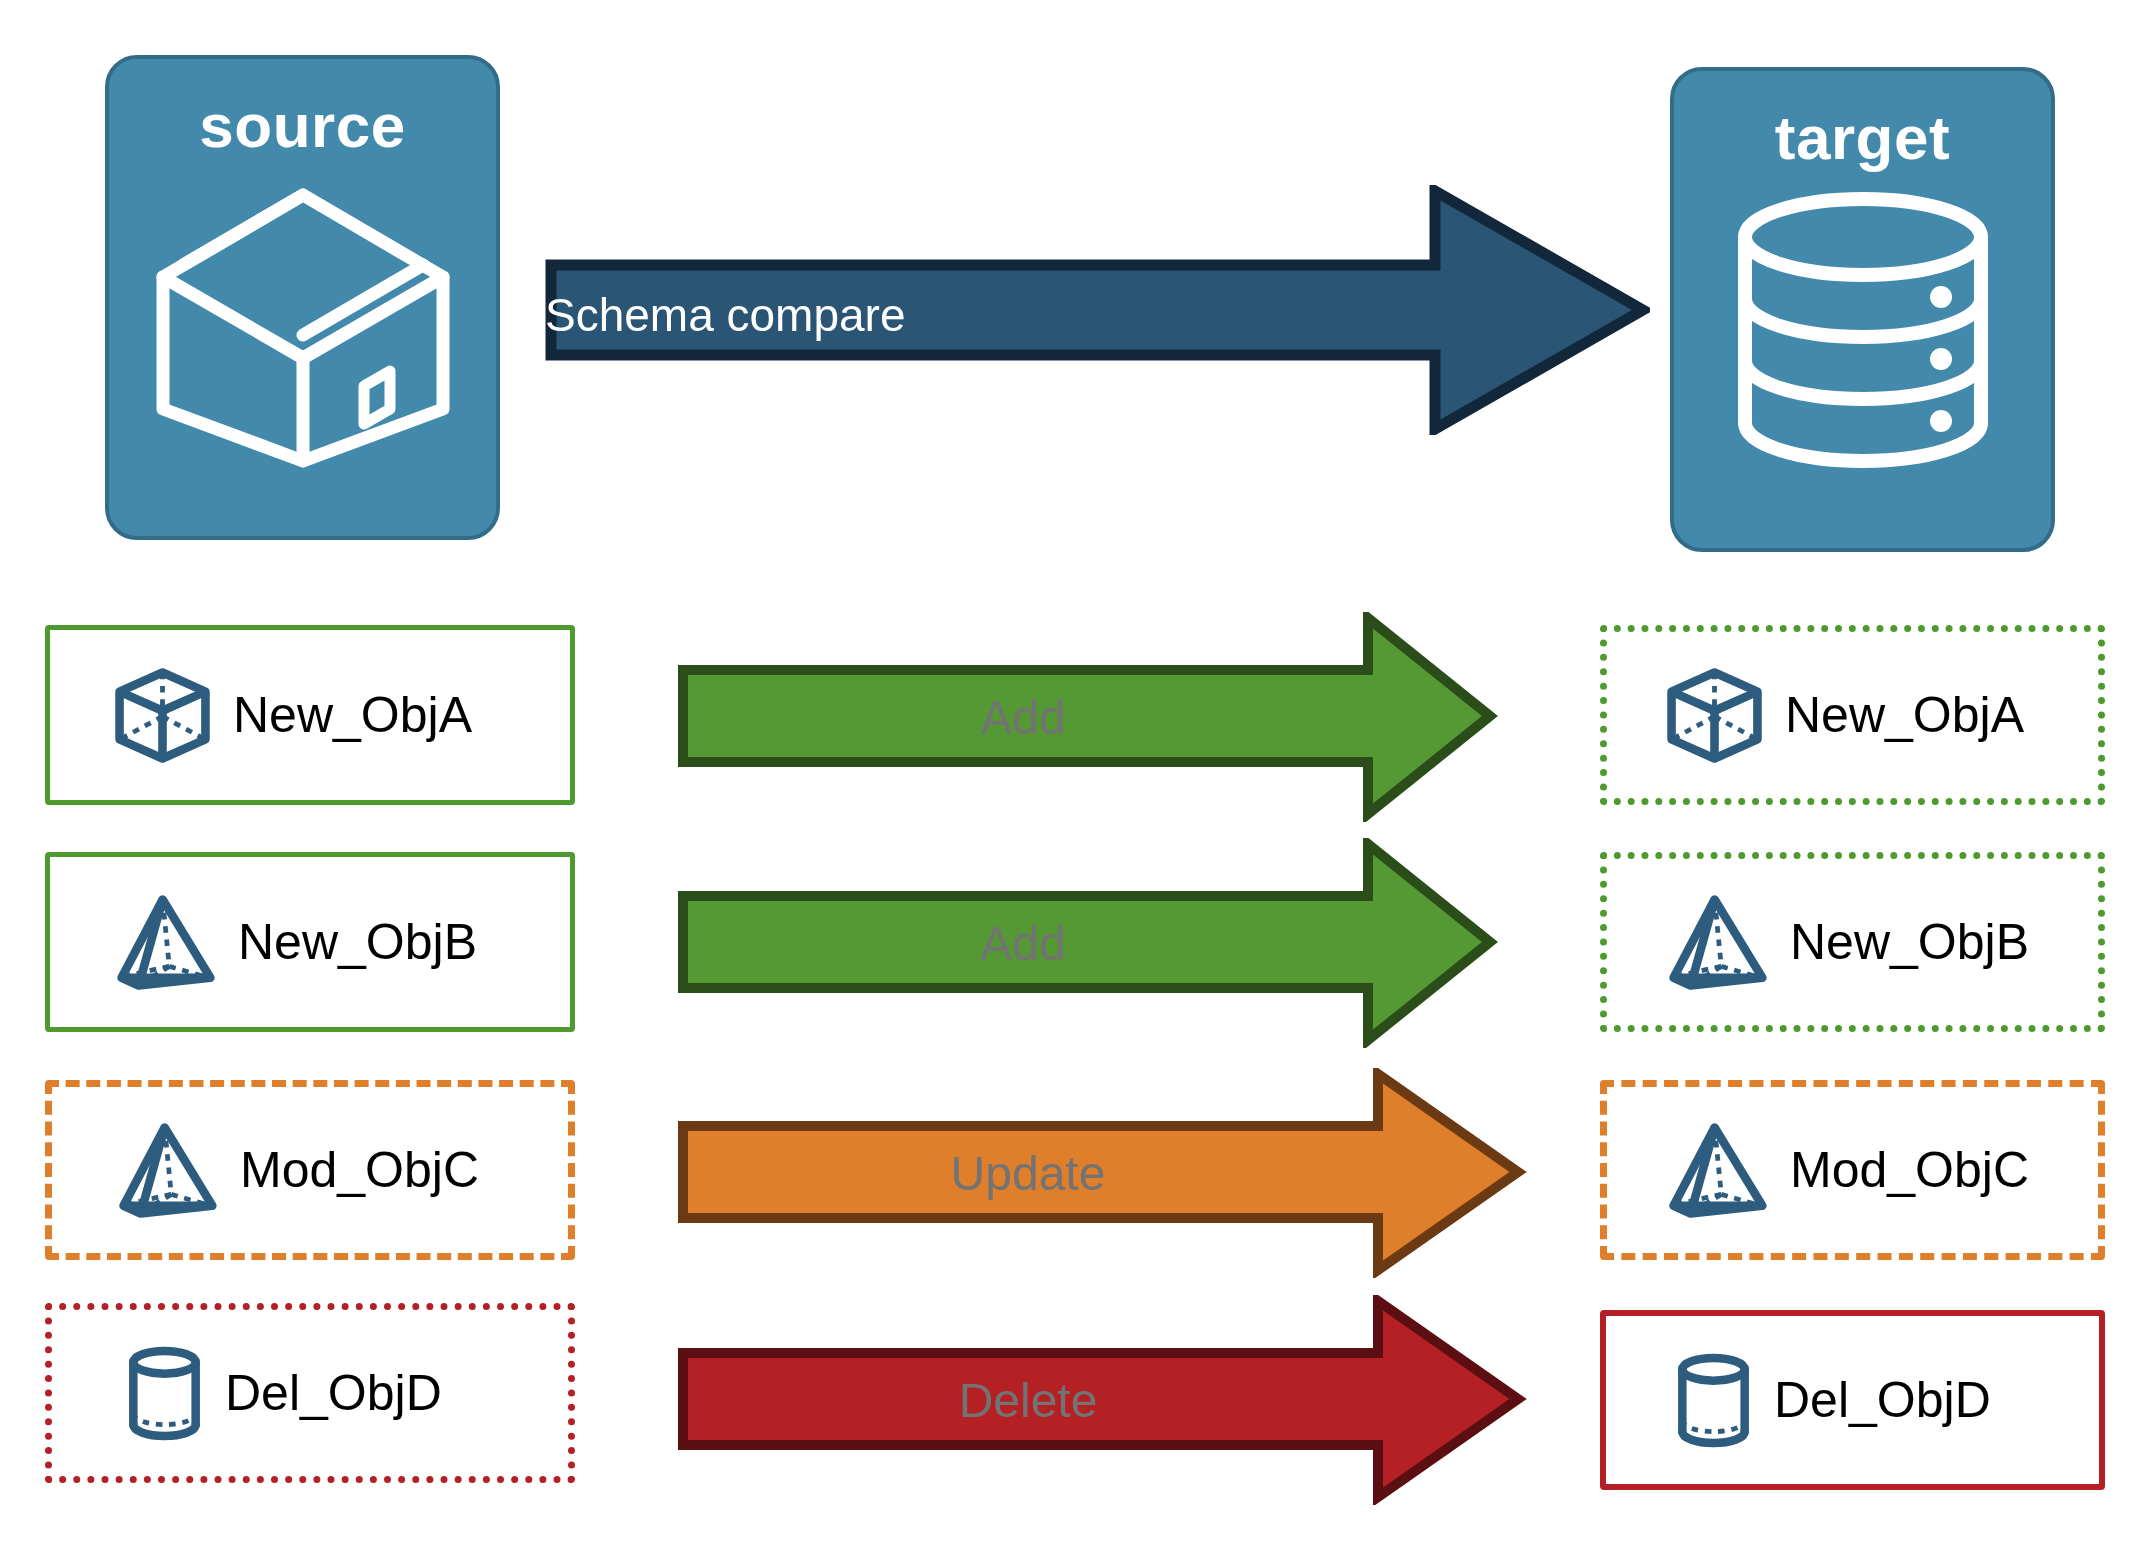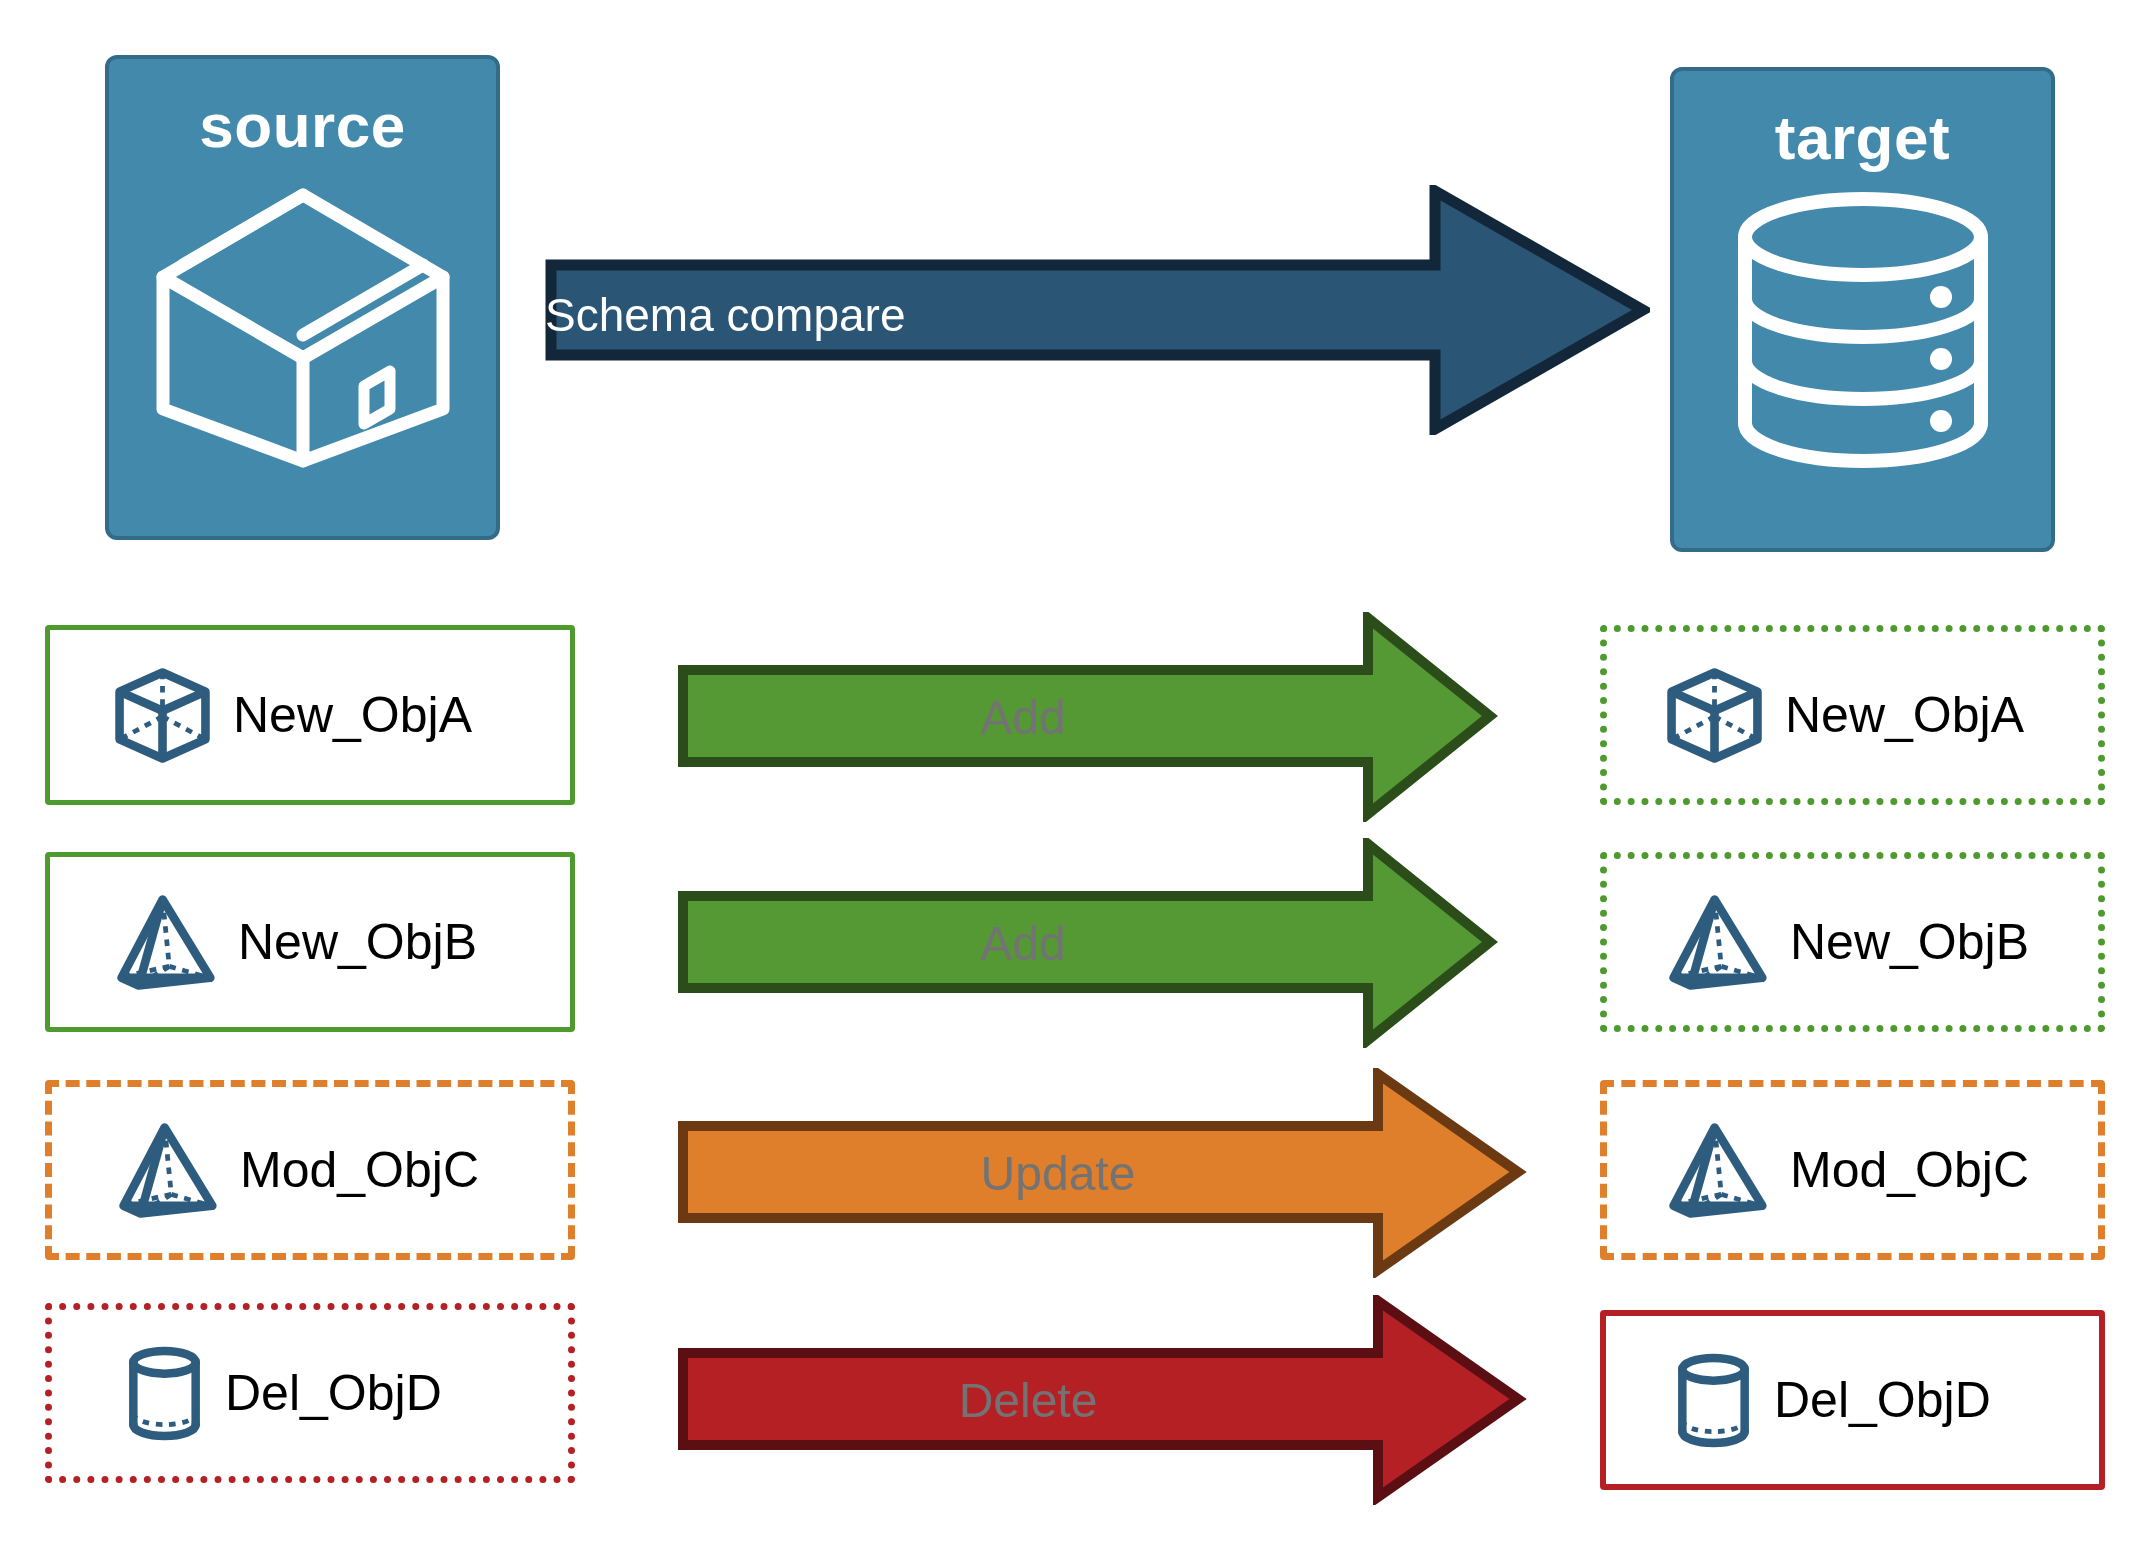--- a/index.html
+++ b/index.html
@@ -16,21 +16,21 @@
     height: 1550px;
     background: #ffffff;
     overflow: hidden;
   }
 
   
   .endpoint {
     position: absolute;
     background: #4289AC;
     border: 4px solid #336C88;
-    border-radius: 12px;
+    border-radius: 32px;
     box-sizing: border-box;
     display: flex;
     flex-direction: column;
     align-items: center;
   }
   .endpoint-title {
     color: #ffffff;
     font-weight: bold;
     font-size: 62px;
     letter-spacing: 0.5px;
@@ -257,21 +257,21 @@
       </svg>
     </div>
     <div class="obj-label">Mod_ObjC</div>
   </div>
 
   <div class="act-arrow" style="left:678px; top:1068px;">
     <svg width="850" height="210" viewBox="0 0 850 210">
       <polygon points="5,58 700,58 700,6 840,104 700,202 700,150 5,150" fill="#DF7E2B" stroke="#6B3A13" stroke-width="10" stroke-linejoin="miter"></polygon>
     </svg>
   </div>
-  <div class="act-label" style="left:708px; top:1146px; width:700px;">Update</div>
+  <div class="act-label" style="left:678px; top:1146px; width:700px;">Update</div>
 
   <div class="obj-box bd-dashed-orange" style="left:1600px; top:1080px; width:505px; height:180px; padding-left:55px;">
     <div class="obj-icon">
       <svg width="110" height="105" viewBox="0 0 115 110">
         <g fill="none" stroke="#2E5C7E" stroke-width="9" stroke-linejoin="round">
           <polygon points="55,10 105,92 12,92 55,10"></polygon>
           <polyline points="12,92 30,100 105,92"></polyline>
           <line x1="55" y1="10" x2="30" y2="100"></line>
         </g>
         <g fill="none" stroke="#2E5C7E" stroke-width="5" stroke-dasharray="7,7">

